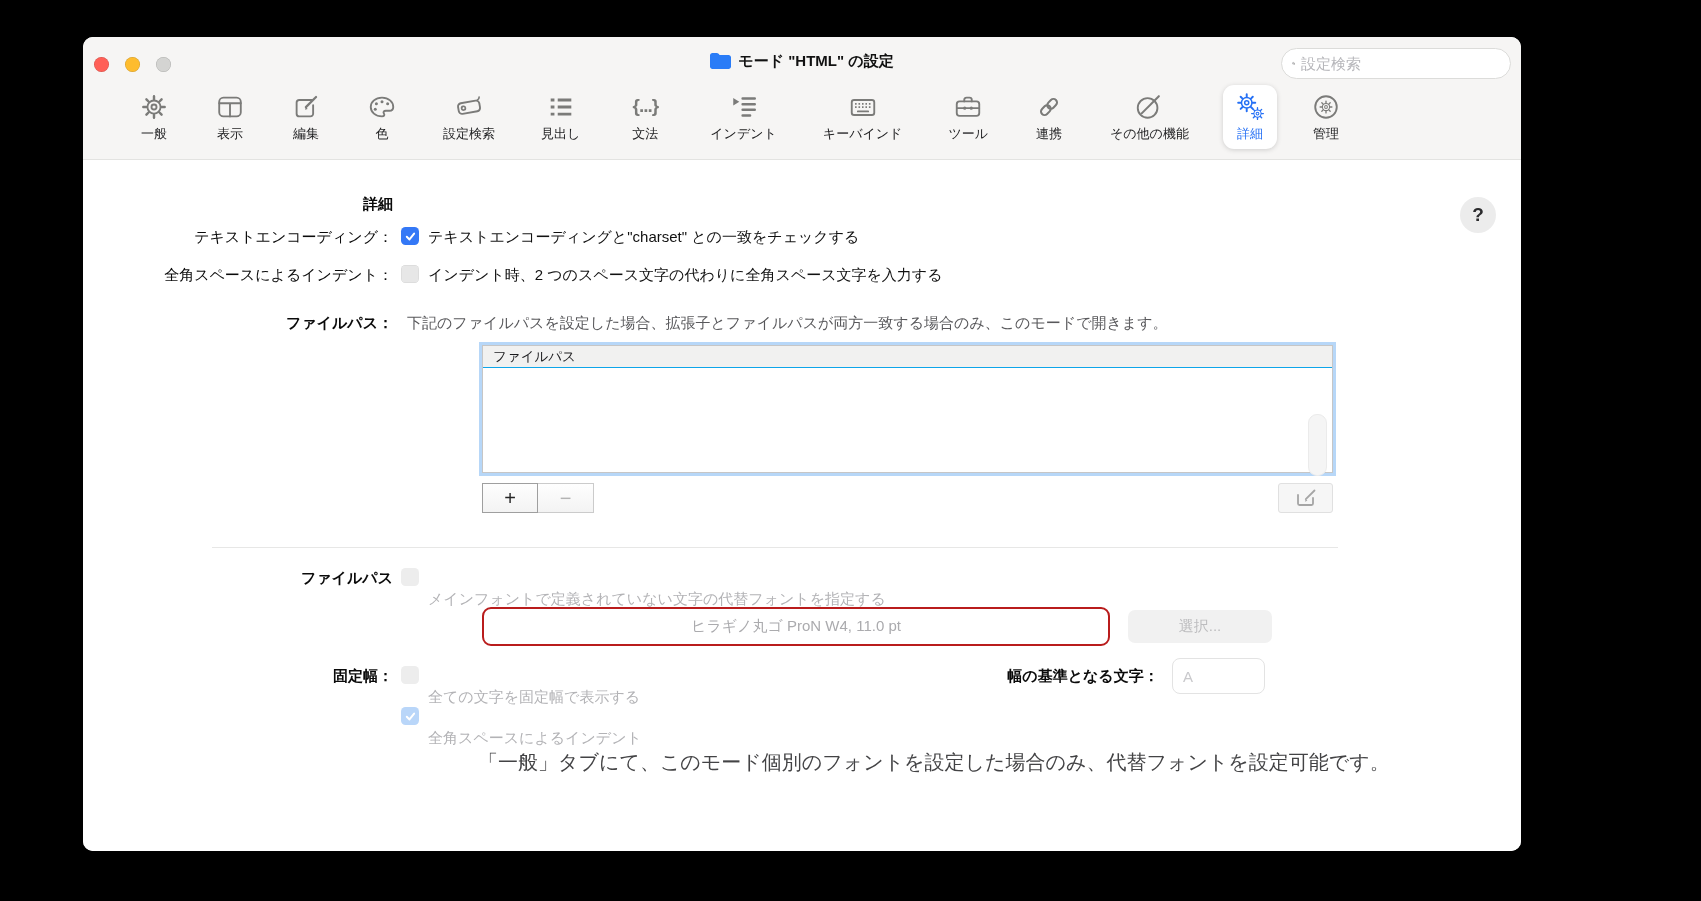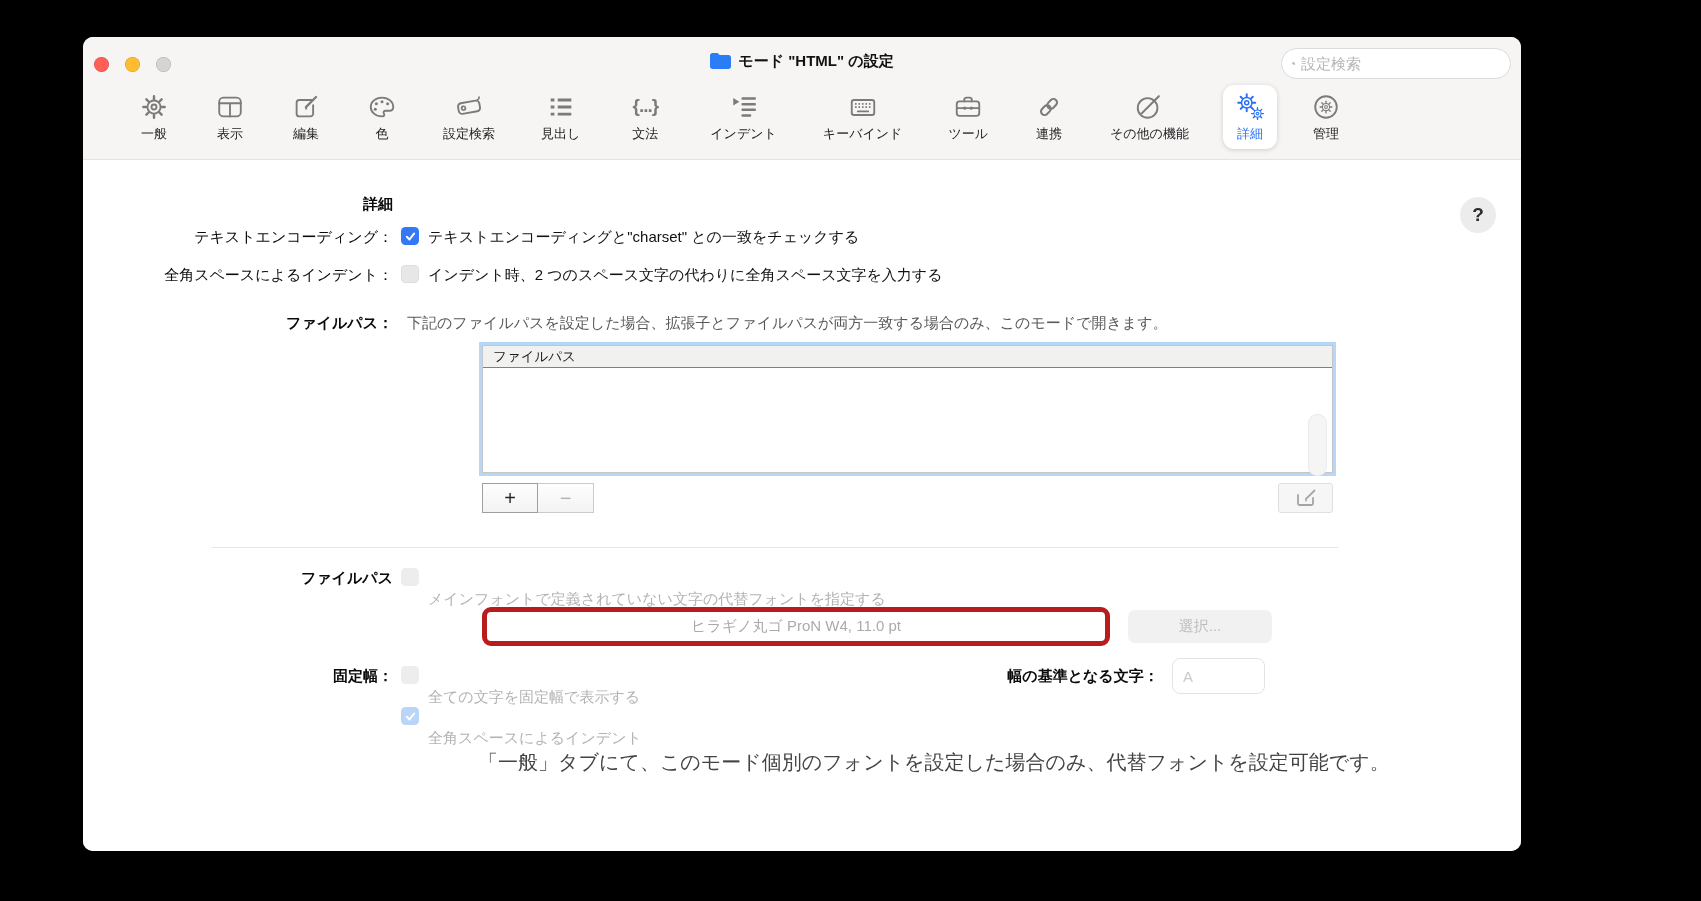--- a/index.html
+++ b/index.html
@@ -60,21 +60,21 @@
   .btnrow { position:absolute; top:322px; left:399px; display:flex; }
   .sqbtn { width:56px; height:30px; background:linear-gradient(#fefefe,#f3f3f3);
     font-size:20px; line-height:26px; text-align:center; font-family:inherit; }
   .addbtn { border:1px solid #9f9f9f; color:#262626; }
   .rembtn { border:1px solid #cbcbcb; border-left:none; color:#b3b3b3; }
   .editbtn { position:absolute; left:1195px; top:322px; width:55px; height:30px;
     background:#f6f6f6; border:1px solid #e0e0e0; border-radius:3px; color:#a5a5a5;
     display:flex; align-items:center; justify-content:center; }
   .divider { position:absolute; left:129px; top:386px; width:1126px; height:1px; background:#e7e7e6; }
   .fontfield { position:absolute; left:399px; top:446px; width:628px; height:39px;
-    border:5px solid #b91c1c; border-radius:9px; background:#fff;
+    border:2px solid #b91c1c; border-radius:9px; background:#fff;
     display:flex; align-items:center; justify-content:center;
     font-size:15px; color:#ababae; }
   .selectbtn { position:absolute; left:1045px; top:449px; width:144px; height:33px;
     background:#f1f1f1; border:none; border-radius:7px; font-size:15px; color:#bdbdbf;
     font-family:inherit; }
   .reflabel { position:absolute; left:920px; width:160px; text-align:center;
     font-size:15px; font-weight:600; color:#0a0a0a; white-space:nowrap; }
   .refinput { position:absolute; left:1089px; top:497px; width:93px; height:36px;
     border:1px solid #e3e3e3; border-radius:8px; padding:0 10px; font-size:15px;
     color:#555; outline:none; font-family:inherit; }

